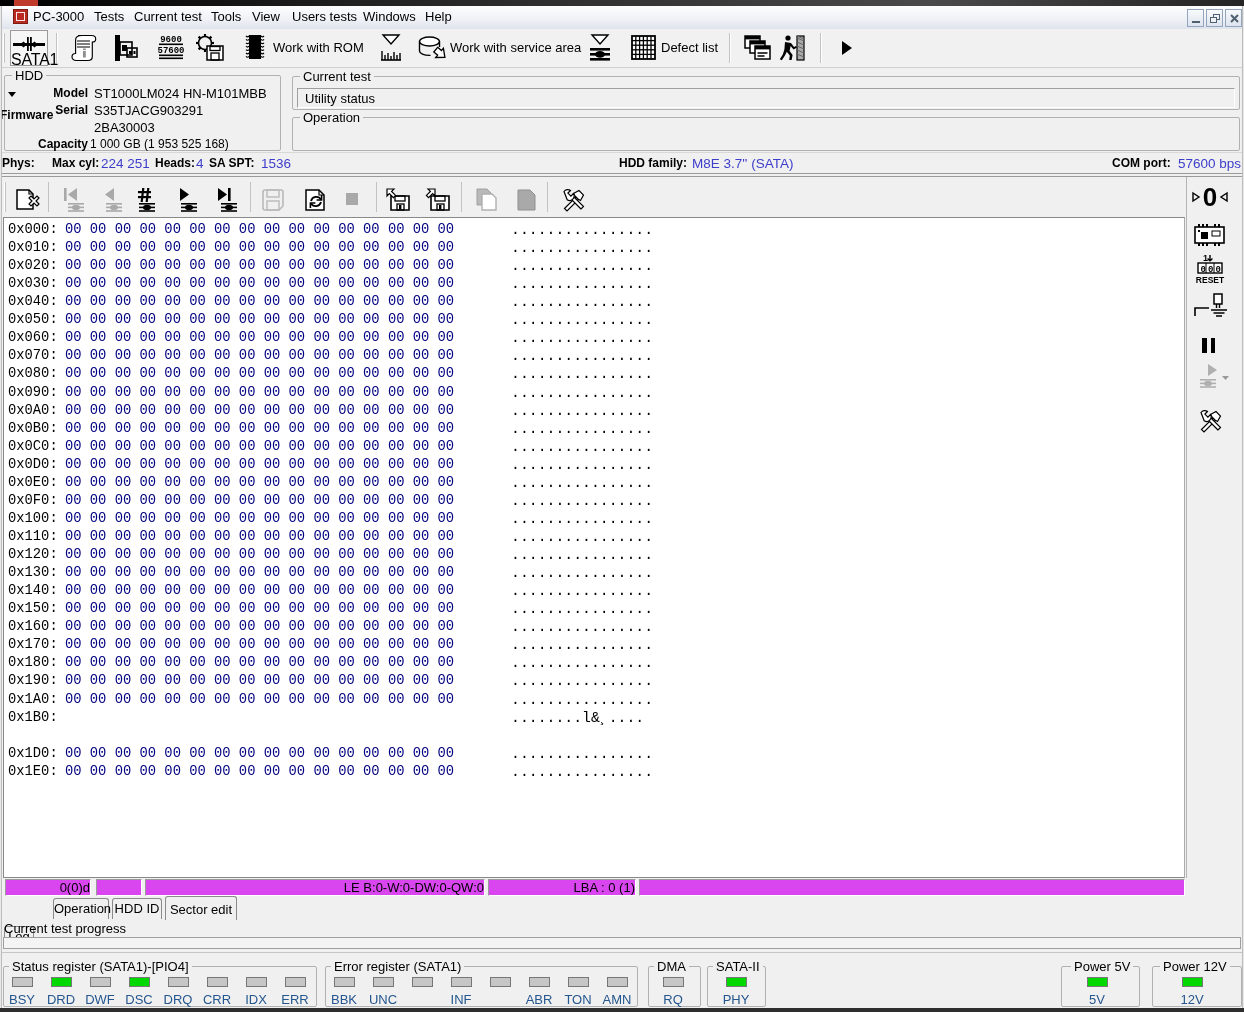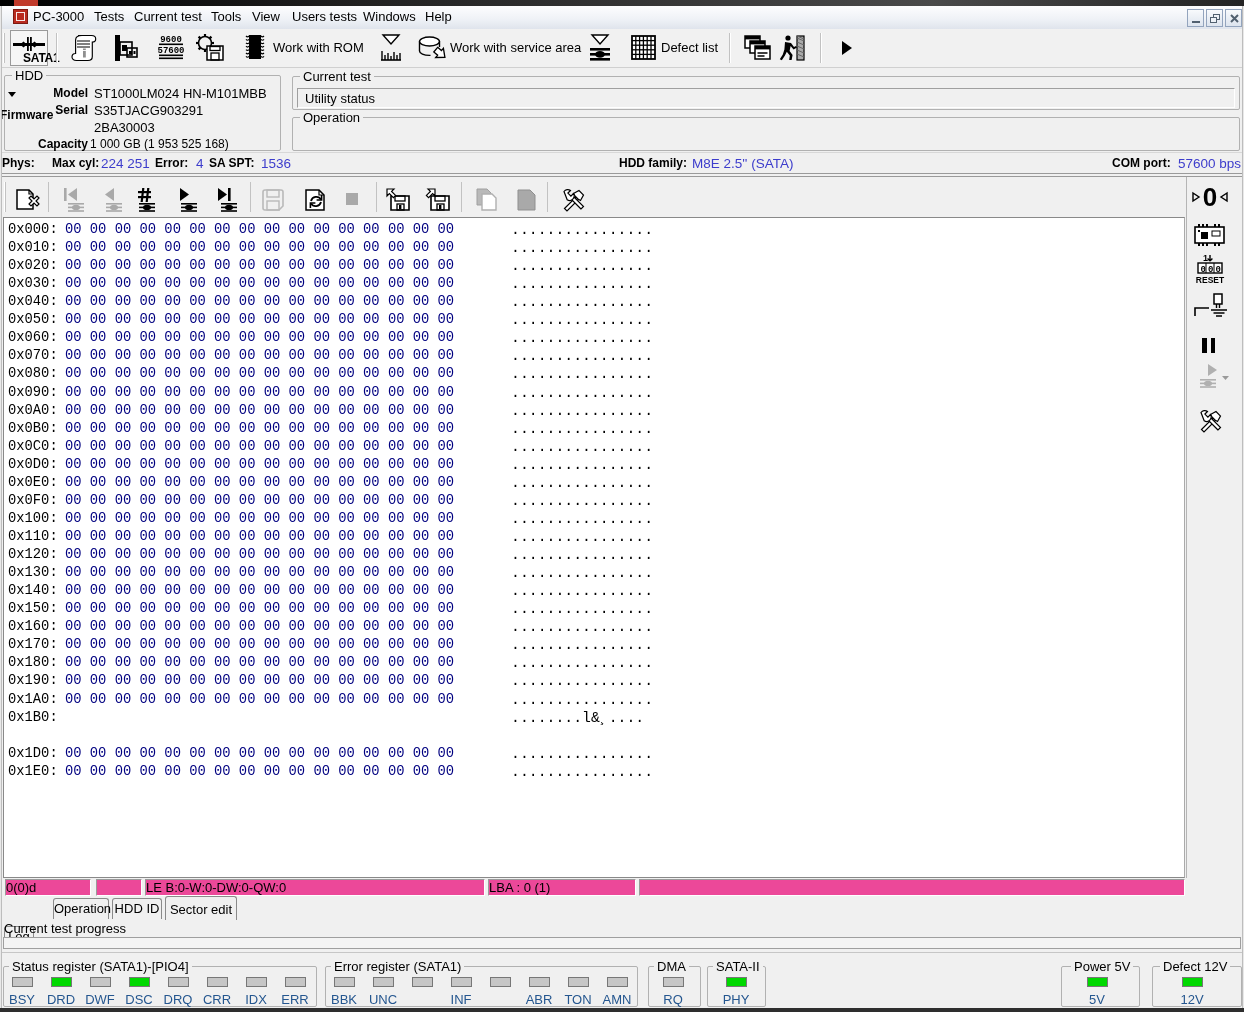--- a/index.html
+++ b/index.html
@@ -5,21 +5,21 @@
 #root{position:absolute;left:0;top:0;width:1244px;height:1012px;overflow:hidden}
 .abs{position:absolute}
 .gb{position:absolute;border:1px solid #b1b1b1;border-radius:2px}
 .gt{position:absolute;background:#f0f0f0;padding:0 3px;font-size:13px;color:#000;line-height:13px}
 .hr{position:absolute;left:0;width:1180px;height:18px;font-family:"Liberation Mono",monospace;font-size:13.8px;line-height:18px;white-space:pre}
 .ha{position:absolute;left:8px;color:#000}
 .hb{position:absolute;left:65px;color:#000080}
 .hc{position:absolute;left:511px;color:#000;font-size:14.8px}
 .mi{position:absolute;top:0;height:22px;line-height:22px;font-size:13px;color:#000}
 .bl{position:absolute;font-size:13px;color:#24568f;text-align:center}
-.sbc{position:absolute;top:879px;height:17px;border:1px solid;border-color:#9a9a9a #fff #fff #9a9a9a;background:#ec4899;font-size:13px;color:#000;text-align:left;line-height:15px}
+.sbc{position:absolute;top:879px;height:17px;border:1px solid;border-color:#9a9a9a #fff #fff #9a9a9a;background:#d946ef;font-size:13px;color:#000;text-align:right;line-height:15px}
 .tab{position:absolute;border:1px solid #8a8a8a;border-bottom:none;border-radius:3px 3px 0 0;background:#f0f0f0;font-size:13px;text-align:center}
 .tbtxt{position:absolute;top:40px;font-size:13px;color:#000;line-height:16px;white-space:nowrap}
 .bold{font-weight:bold;font-size:12px !important}
 .blue{color:#3d3dcc;font-size:13.5px !important}
 svg{position:absolute;overflow:visible}
 </style></head><body>
 <div id="root">
 
 <div class="abs" style="left:0;top:0;width:1244px;height:6px;background:linear-gradient(to right,#000 0%,#222 30%,#4a4a4a 75%,#242424 100%)"></div>
 <div class="abs" style="left:14px;top:0;width:24px;height:6px;background:#c03a2b"></div>
@@ -54,21 +54,21 @@
 <div class="abs" style="left:3px;top:33px;width:2px;height:30px;border-left:1px solid #fff;border-right:1px solid #c2c2c2"></div>
 
 <div class="abs" style="left:10px;top:30px;width:38px;height:36px;border:1px solid #9a9a9a;background:#f6f6f6">
 <svg width="34" height="14" style="left:1px;top:6px">
         <path d="M1 7.5 H33" stroke="#000" stroke-width="3"></path>
         <rect x="15" y="0" width="1.8" height="14" fill="#000"></rect>
         <rect x="18" y="0" width="1.8" height="14" fill="#000"></rect>
         <path d="M8 7.5 l3.5 -3 3.5 3 -3.5 3 z" fill="#000"></path>
         <path d="M19 7.5 l3.5 -3 3.5 3 -3.5 3 z" fill="#000"></path>
       </svg>
-<div style="position:absolute;left:12px;top:20px;width:36px;text-align:center;font-size:12px;font-weight:bold;letter-spacing:-0.2px">SATA1</div>
+<div style="position:absolute;left:0;top:20px;width:36px;text-align:center;font-size:16px;font-weight:normal;letter-spacing:-0.2px">SATA1</div>
     </div>
 <div class="abs" style="left:56px;top:33px;width:2px;height:30px;border-left:1px solid #c2c2c2;border-right:1px solid #fff"></div>
 
 <svg width="28" height="30" style="left:70px;top:33px">
       <path d="M8 2.5 h13.5 c2.8 0 4.2 1.6 4.2 3.4 0 1.8 -1.4 3.1 -3.4 3.1 v14.5 c0 2.6 -2 4 -4.4 4 h-11.5 c-2.6 0 -4.4 -1.4 -4.4 -3.4 0 -2 1.6 -3.6 3.6 -3.6 v-13.5 c0 -2.9 1.7 -4.5 6.4 -4.5 z" fill="#fff" stroke="#000" stroke-width="1.15"></path>
       <path d="M7 8 h13 M7 11 h13 M7 14 h13" stroke="#000" stroke-width="1.1"></path>
       <rect x="13" y="18" width="2.8" height="6.5" fill="#8f8f8f"></rect>
       <rect x="13" y="15.5" width="2.8" height="1.6" fill="#8f8f8f"></rect>
     </svg>
 <svg width="26" height="28" style="left:113px;top:34px">
@@ -198,26 +198,26 @@
 <div class="gt" style="left:300px;top:70px">Current test</div>
 <div class="abs" style="left:297px;top:88px;width:938px;height:20px;border:1px solid;border-color:#9f9f9f #fff #fff #9f9f9f;background:#f0f0f0"></div>
 <div class="abs" style="left:305px;top:91px;font-size:13px">Utility status</div>
 <div class="gb" style="left:292px;top:117px;width:948px;height:34px"></div>
 <div class="gt" style="left:300px;top:111px">Operation</div>
 
 <div class="abs" style="left:0;top:152px;width:1244px;height:22px;background:#f0f0f0;border-top:1px solid #d8d8d8;border-bottom:1px solid #9a9a9a"></div>
 <div class="abs bold" style="left:2px;top:156px;font-size:13px">Phys:</div>
 <div class="abs bold" style="left:52px;top:156px;font-size:13px">Max cyl:</div>
 <div class="abs blue" style="left:101px;top:156px;font-size:14px">224 251</div>
-<div class="abs bold" style="left:155px;top:156px;font-size:13px">Error:</div>
+<div class="abs bold" style="left:155px;top:156px;font-size:13px">Heads:</div>
 <div class="abs blue" style="left:196px;top:156px;font-size:14px">4</div>
 <div class="abs bold" style="left:209px;top:156px;font-size:13px">SA SPT:</div>
 <div class="abs blue" style="left:261px;top:156px;font-size:14px">1536</div>
 <div class="abs bold" style="left:619px;top:156px;font-size:13px">HDD family:</div>
-<div class="abs blue" style="left:692px;top:156px;font-size:14px">M8E 2.5'' (SATA)</div>
+<div class="abs blue" style="left:692px;top:156px;font-size:14px">M8E 3.7'' (SATA)</div>
 <div class="abs bold" style="left:1112px;top:156px;font-size:13px">COM port:</div>
 <div class="abs blue" style="left:1178px;top:156px;font-size:14px">57600 bps</div>
 
 <div class="abs" style="left:2px;top:176px;width:1240px;height:41px;background:#f0f0f0;border-top:1px solid #9a9a9a"></div>
 <div class="abs" style="left:4px;top:182px;width:2px;height:30px;border-left:1px solid #fff;border-right:1px solid #c2c2c2"></div>
 <svg width="30" height="26" style="left:14px;top:187px">
       <path d="M3 3 h12 l4 4 v15 h-16 z" fill="#fff" stroke="#000" stroke-width="1.5"></path>
       <path d="M15 3 v4 h4" fill="none" stroke="#000" stroke-width="1.2"></path>
       <path d="M17 9 l3 3 3 -3 2 2 -3 3 3 3 -2 2 -3 -3 -3 3 -2 -2 3 -3 -3 -3 z" fill="#fff" stroke="#000" stroke-width="1.2"></path>
     </svg>
@@ -471,20 +471,20 @@
     <div class="bl" style="left:653px;top:992px;width:40px">RQ</div>
 <div class="gb" style="left:707px;top:966px;width:59px;height:41px"></div>
 <div class="gt" style="left:713px;top:960px">SATA-II</div>
 <div style="position:absolute;left:726px;top:977px;width:21px;height:10px;background:#00d800;border:1px solid #777"></div>
     <div class="bl" style="left:716px;top:992px;width:40px">PHY</div>
 <div class="gb" style="left:1061px;top:966px;width:79px;height:41px"></div>
 <div class="gt" style="left:1071px;top:960px">Power 5V</div>
 <div style="position:absolute;left:1087px;top:977px;width:21px;height:10px;background:#00d800;border:1px solid #777"></div>
     <div class="bl" style="left:1077px;top:992px;width:40px">5V</div>
 <div class="gb" style="left:1152px;top:966px;width:90px;height:41px"></div>
-<div class="gt" style="left:1160px;top:960px">Defect 12V</div>
+<div class="gt" style="left:1160px;top:960px">Power 12V</div>
 <div style="position:absolute;left:1182px;top:977px;width:21px;height:10px;background:#00d800;border:1px solid #777"></div>
     <div class="bl" style="left:1172px;top:992px;width:40px">12V</div>
 
 <div class="abs" style="left:0;top:1008px;width:1244px;height:4px;background:#2e2e2e"></div>
 
 <div class="abs" style="left:0;top:6px;width:2px;height:1002px;background:#e8e8e8;border-right:1px solid #bdbdbd"></div>
 <div class="abs" style="left:1242px;top:6px;width:2px;height:1002px;background:#e8e8e8;border-left:1px solid #bdbdbd"></div>
 </div>
 </body></html>

